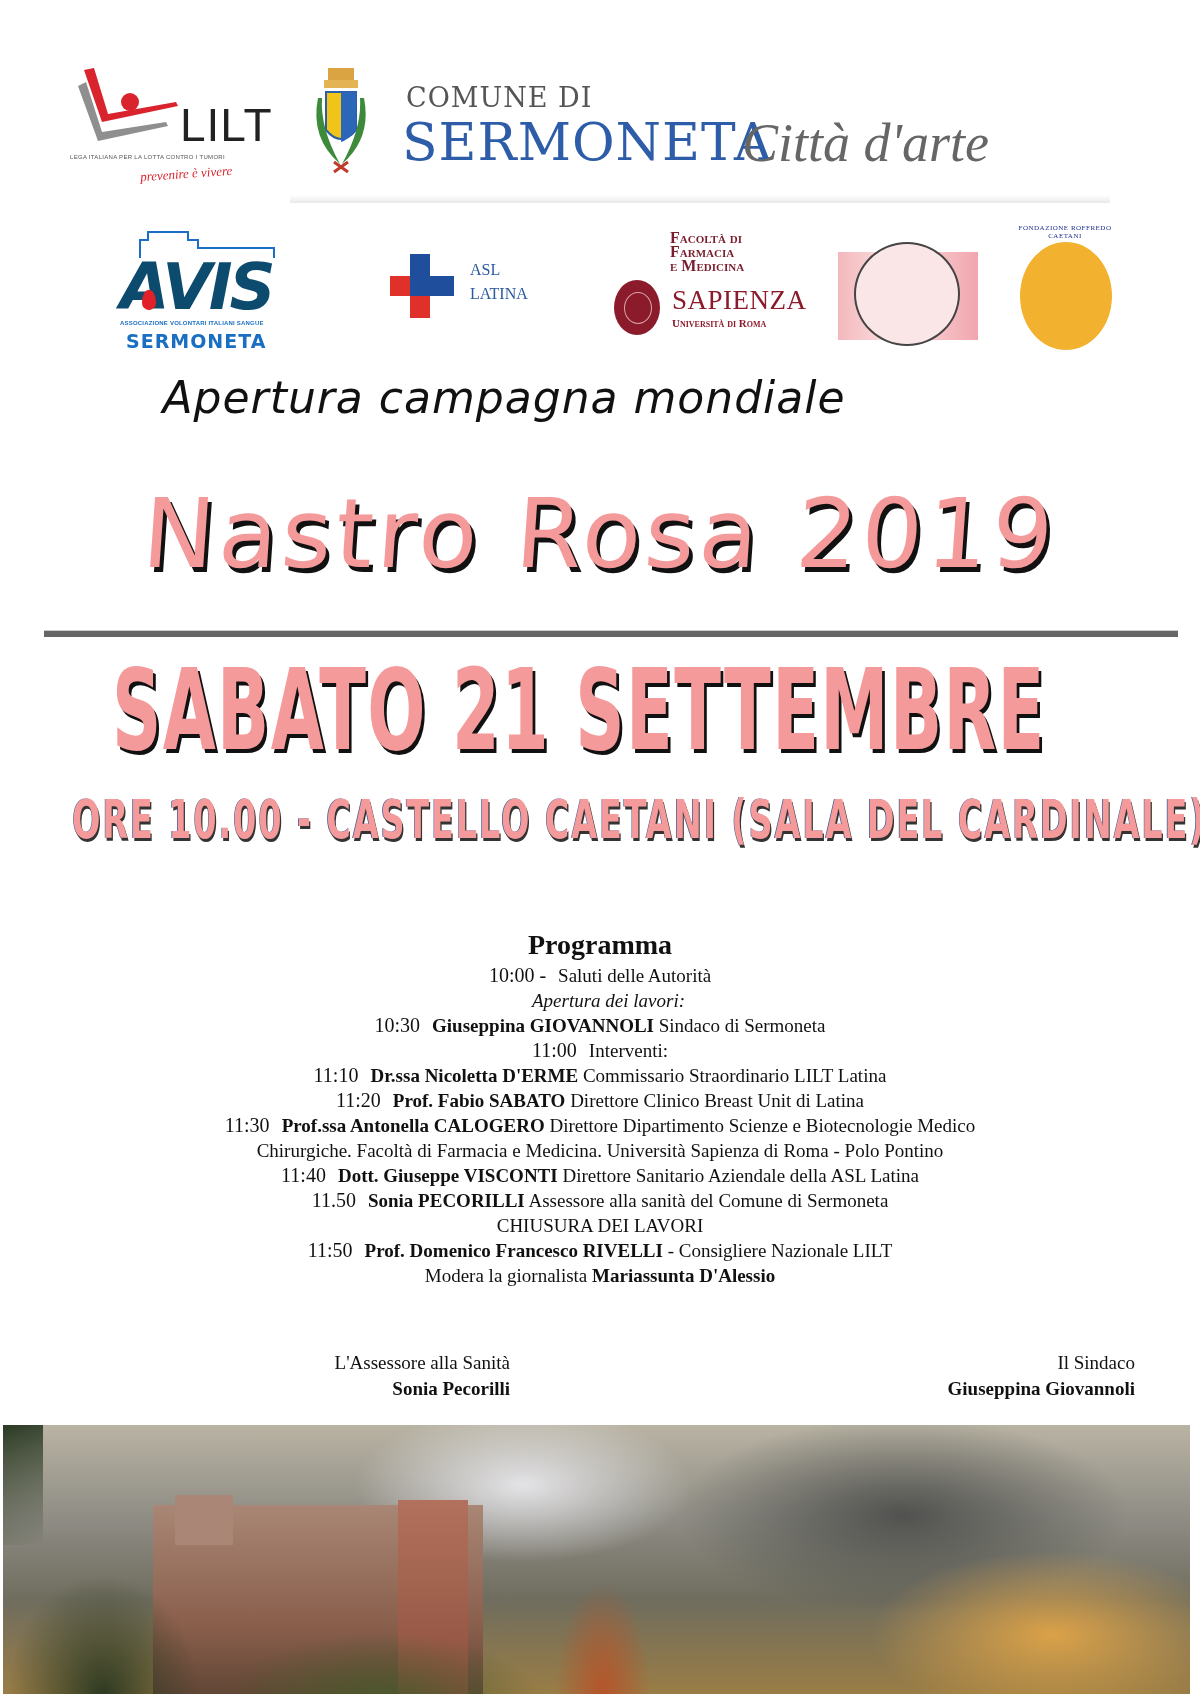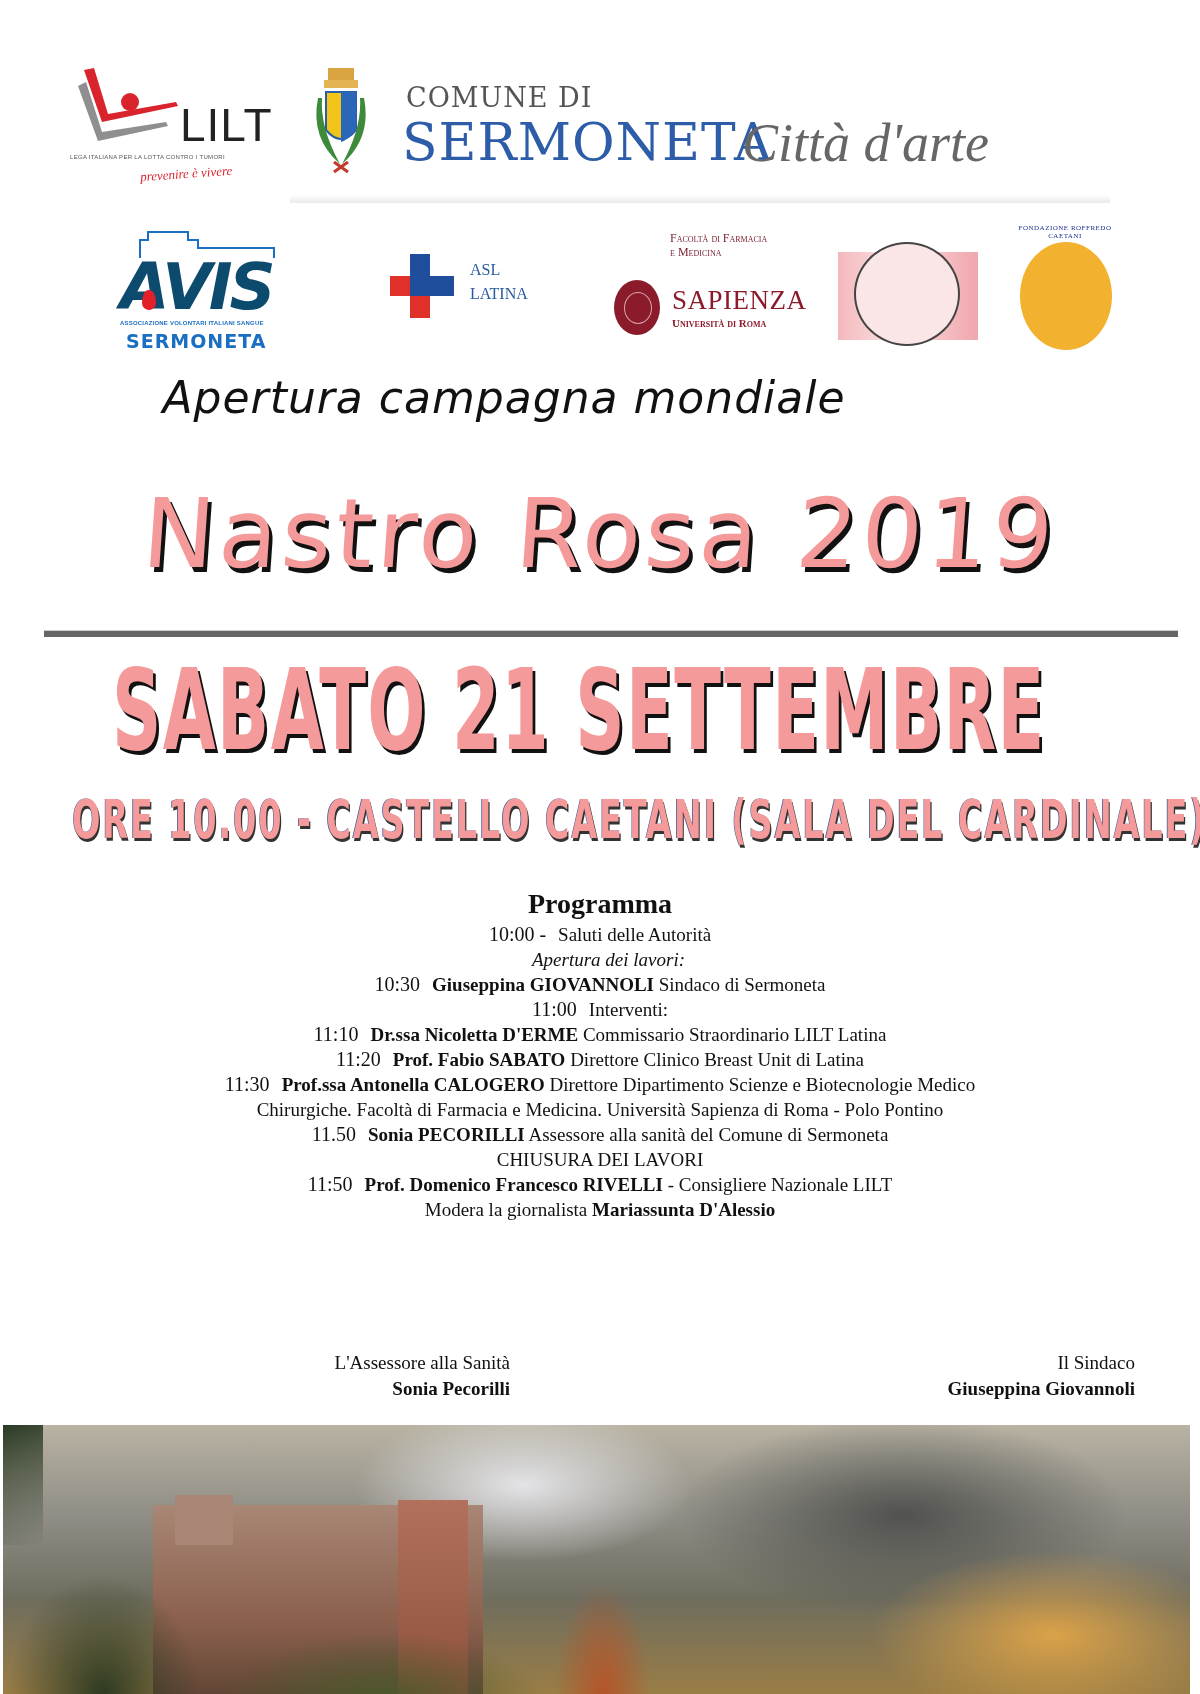--- a/index.html
+++ b/index.html
@@ -25,21 +25,21 @@
     .avis-castle { position: absolute; left: 38px; top: 8px; width: 140px; height: 30px; }
     .avis-drop { position: absolute; left: 42px; top: 68px; width: 14px; height: 20px; background: #e0212a; border-radius: 50% 50% 50% 50% / 70% 70% 40% 40%; }
     .avis-sub { position: absolute; left: 20px; top: 98px; font-family: "Liberation Sans", sans-serif; font-weight: bold; font-size: 6px; color: #1a6fc2; white-space: nowrap; letter-spacing: 0.2px; }
     .avis-city { position: absolute; left: 26px; top: 108px; font-family: "DejaVu Sans", sans-serif; font-weight: bold; font-size: 19px; color: #1a6fc2; letter-spacing: 1px; }
 
     .asl { left: 388px; top: 252px; width: 200px; height: 70px; }
     .asl-cross { position: absolute; left: 2px; top: 2px; width: 64px; height: 64px; }
     .asl-text { position: absolute; left: 82px; top: 6px; font-family: Liberation Serif, serif; font-size: 16px; line-height: 24px; color: #2b5aa0; }
 
     .sapienza { left: 608px; top: 225px; width: 200px; height: 130px; }
-    .sap-fac { position: absolute; left: 62px; top: 6px; font-family: "Liberation Serif", serif; font-variant: small-caps; font-size: 12px; line-height: 14px; color: #7a1e2e; }
+    .sap-fac { position: absolute; left: 62px; top: 6px; font-family: "Liberation Serif", serif; font-variant: small-caps; font-size: 16px; line-height: 14px; color: #7a1e2e; font-weight: bold; }
     .sap-seal { position: absolute; left: 6px; top: 55px; width: 46px; height: 55px; border-radius: 50%; background: #8b1a2b; }
     .sap-seal::after { content: ""; position: absolute; left: 10px; top: 12px; width: 26px; height: 30px; border-radius: 50%; border: 1px solid #d9a5ad; }
     .sap-name { position: absolute; left: 64px; top: 60px; font-family: "Liberation Serif", serif; font-size: 27px; color: #8b1a2b; letter-spacing: 0.5px; }
     .sap-uni { position: absolute; left: 64px; top: 92px; font-family: "Liberation Serif", serif; font-variant: small-caps; font-size: 11px; color: #8b1a2b; font-weight: bold; }
 
     .pink-logo { left: 838px; top: 240px; width: 150px; height: 105px; }
     .pink-bg { position: absolute; left: 0; top: 12px; width: 140px; height: 88px; background: linear-gradient(90deg, #f3b8bc 0%, #fbe2e3 40%, #f0a6ad 100%); }
     .pink-circle { position: absolute; left: 16px; top: 2px; width: 102px; height: 100px; border-radius: 50%; border: 2px solid #444; background: #fbe6e7; }
 
     .fondazione { left: 1010px; top: 222px; width: 110px; height: 135px; }
@@ -49,21 +49,21 @@
     
     .subtitle { left: 0; top: 372px; width: 1008px; text-align: center; font-family: "DejaVu Sans", sans-serif; font-style: italic; font-size: 44px; color: #111; letter-spacing: 1px; }
     .title { left: 0; top: 478px; width: 1200px; text-align: center; font-family: "DejaVu Sans", sans-serif; font-size: 96px; color: #f59a9a; letter-spacing: 4px; text-shadow: 4px 5px 0 #111; transform: skewX(-4deg); }
     .rule { left: 44px; top: 630px; width: 1134px; height: 6px; background: #666; border-top: 1px solid #ccc; }
 
     .date { left: 112px; top: 650px; font-family: "DejaVu Sans Condensed", "DejaVu Sans", sans-serif; font-weight: bold; font-size: 112px; line-height: 120px; color: #f59a9a; text-shadow: 4px 4px 0 #111; transform: scaleX(0.68); transform-origin: left top; letter-spacing: 2px; white-space: nowrap; }
     .place { left: 72px; top: 790px; font-family: "DejaVu Sans", sans-serif; font-weight: bold; font-size: 54px; line-height: 60px; color: #f59a9a; text-shadow: 2px 3px 0 #333, -1px 0 0 #3a5c9a; transform: scaleX(0.62); transform-origin: left top; white-space: nowrap; letter-spacing: 3px; }
 
     
     .prog { left: 0; top: 888px; width: 1200px; text-align: center; font-family: "Liberation Serif", serif; color: #111; }
-    .prog-title { font-size: 28px; font-weight: bold; line-height: 32px; margin-bottom: 2px; }
+    .prog-title { font-size: 28px; font-weight: bold; line-height: 32px; margin-bottom: 2px; margin-top: 41px; }
     .prog-line { font-size: 19px; line-height: 25px; white-space: nowrap; }
     .prog-line .t { font-size: 20px; margin-right: 12px; }
     .prog-line .b { font-weight: bold; }
     .prog-line.it { font-style: italic; padding-left: 17px; }
 
     .sig { top: 1350px; width: 360px; text-align: right; font-family: "Liberation Serif", serif; font-size: 19px; line-height: 26px; color: #111; }
     .sig .n { font-weight: bold; }
     .sig-left { left: 150px; }
     .sig-right { left: 775px; }
 
@@ -180,20 +180,23 @@
   <div class="prog-line">
     <span class="t">11:20</span><span class="b">Prof. Fabio SABATO</span> <span>Direttore Clinico Breast Unit di Latina</span>
   </div>
   <div class="prog-line">
     <span class="t">11:30</span><span class="b">Prof.ssa Antonella CALOGERO</span> <span>Direttore Dipartimento Scienze e Biotecnologie Medico</span>
   </div>
   <div class="prog-line">
     <span>Chirurgiche. Facoltà di Farmacia e Medicina.  Università Sapienza di Roma - Polo Pontino</span>
   </div>
   <div class="prog-line">
+    <span class="t">11:40</span><span class="b">Dott. Giuseppe VISCONTI</span> <span>Direttore Sanitario Aziendale della ASL Latina</span>
+  </div>
+  <div class="prog-line">
     <span class="t">11.50</span><span class="b">Sonia PECORILLI</span> <span>Assessore alla sanità del Comune di Sermoneta</span>
   </div>
   <div class="prog-line">
     <span>CHIUSURA DEI LAVORI</span>
   </div>
   <div class="prog-line">
     <span class="t">11:50</span><span class="b">Prof. Domenico Francesco RIVELLI</span> <span>- Consigliere Nazionale LILT</span>
   </div>
   <div class="prog-line">
     <span>Modera la giornalista</span> <span class="b">Mariassunta D'Alessio</span>

